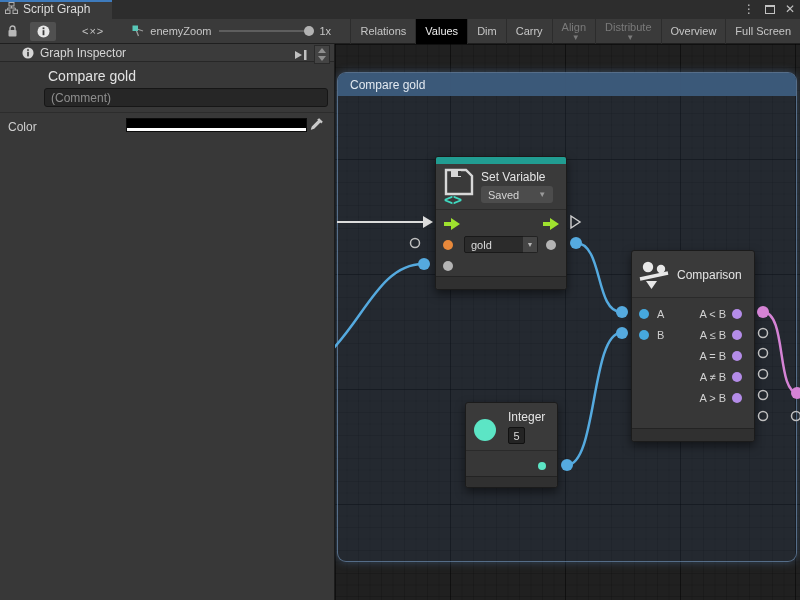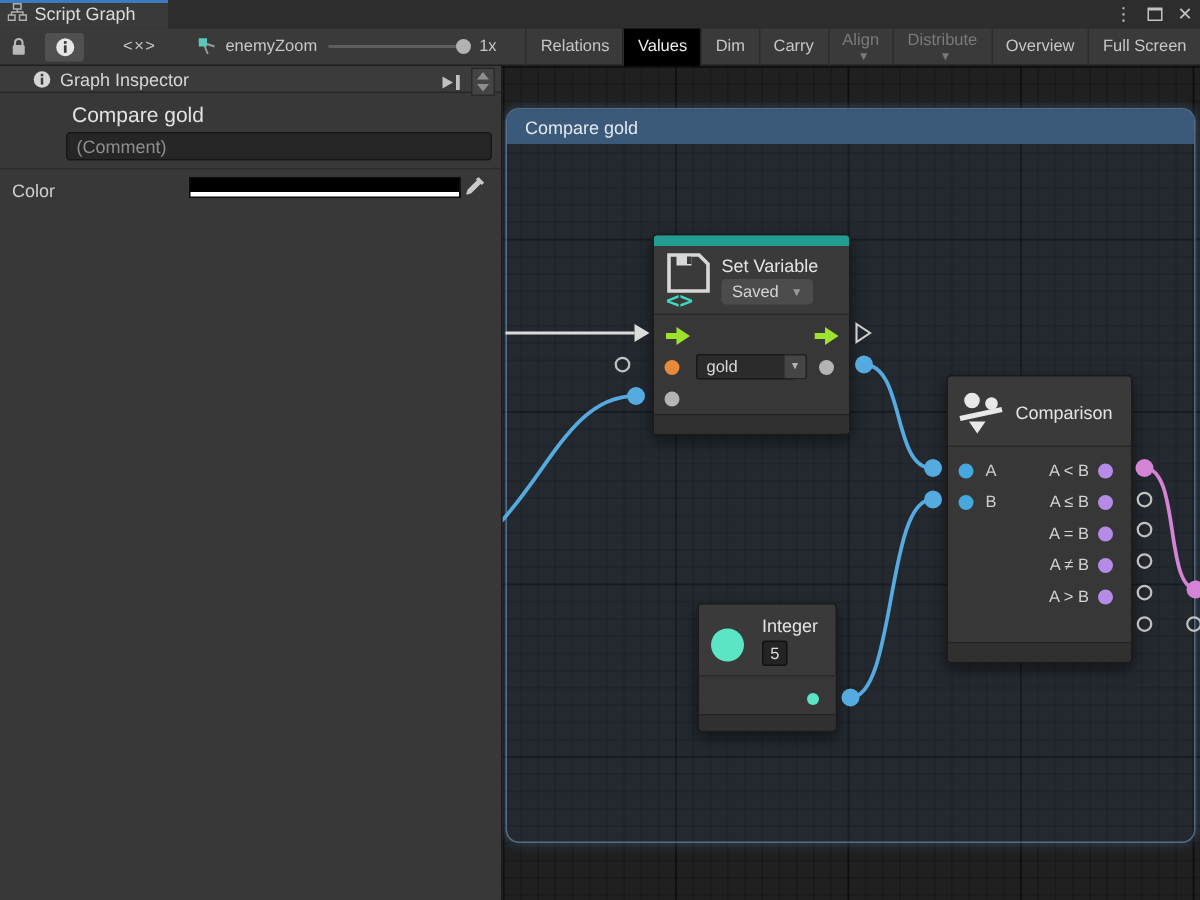--- a/index.html
+++ b/index.html
@@ -77,21 +77,21 @@
     border-top:1px solid #232323;border-radius:0 0 3px 3px;}
   .ports-area{position:absolute;left:0;width:100%;background:#373737;border-top:1px solid #2a2a2a;}
   .pin{border-radius:50%;flex:none;}
   .pin10{width:10px;height:10px;}
   .pin8{width:8px;height:8px;}
 
   
   .sv-strip{height:7px;background:#219d92;border-radius:2px 2px 0 0;}
   .sv-title{position:absolute;left:45px;top:13px;font-size:12px;color:#e4e4e4;}
   .sv-scope{position:absolute;left:45px;top:29px;height:17px;background:#4c4c4c;border-radius:3px;
-    display:flex;align-items:center;gap:8px;padding:0 7px;font-size:11px;color:#d5d5d5;}
+    display:flex;align-items:center;gap:19px;padding:0 7px;font-size:11px;color:#d5d5d5;}
   .sv-scope .dd-arrow{color:#9a9a9a;margin-left:0;}
   .sv-row{position:absolute;left:0;width:100%;height:20px;display:flex;align-items:center;}
   .sv-field{position:absolute;left:28px;width:65px;height:17px;background:#2b2b2b;
     border:1px solid #191919;border-radius:2px 0 0 2px;font-size:11px;color:#dadada;
     display:flex;align-items:center;padding-left:6px;}
   .sv-field-dd{position:absolute;left:87px;width:15px;height:17px;background:#454545;
     border:1px solid #222;border-left:none;border-radius:0 2px 2px 0;display:flex;align-items:center;
     justify-content:center;font-size:7px;color:#b5b5b5;}
 
   

